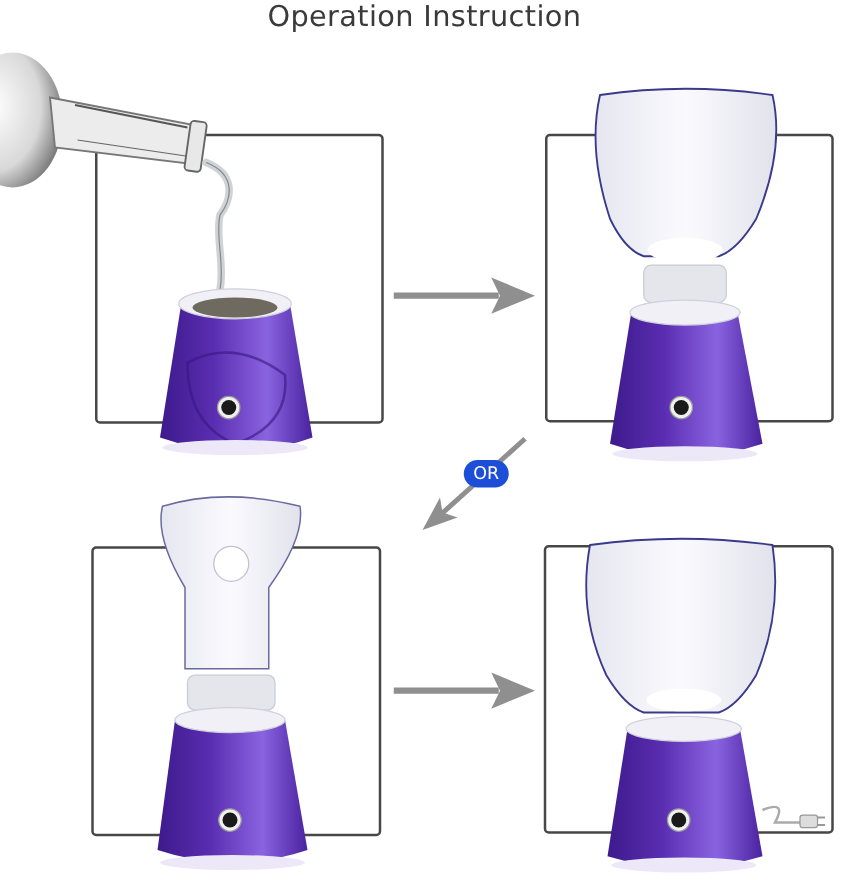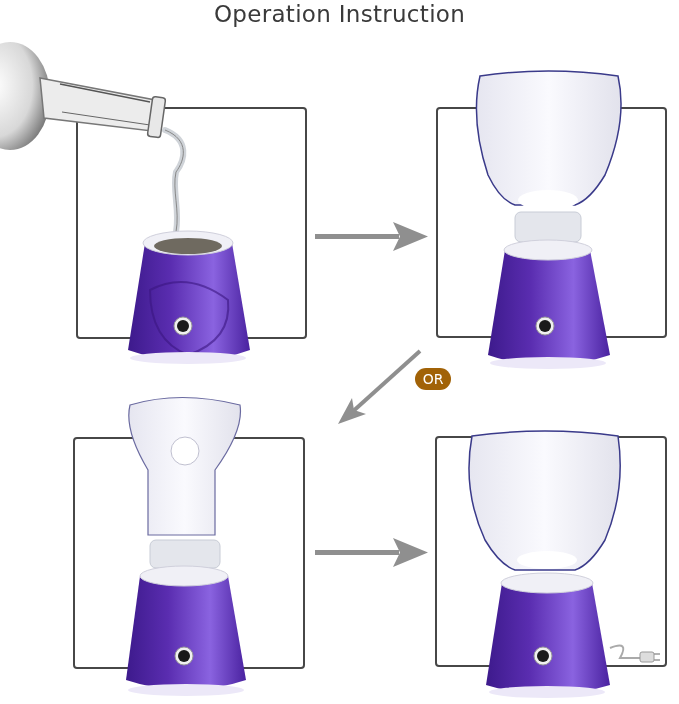--- a/index.html
+++ b/index.html
@@ -8,22 +8,22 @@
   .title {
     position: absolute; left: 0; top: 0; width: 744px; text-align: center;
     font-size: 23px; color: #3a3a3a; letter-spacing: 0.3px; top: 1px;
   }
   .frame {
     position: absolute; border: 2.5px solid #474747; border-radius: 4px; background: transparent;
   }
   svg.layer { position: absolute; left: 0; top: 0; }
   .or-badge {
     position: absolute; left: 371px; top: 368px; width: 36px; height: 22px;
-    background: #a16207; border-radius: 11px; color: #fff; font-size: 14px;
-    line-height: 22px; text-align: center; font-family: "DejaVu Sans", sans-serif; margin-left: 44px;
+    background: #1d4ed8; border-radius: 11px; color: #fff; font-size: 14px;
+    line-height: 22px; text-align: center; font-family: "DejaVu Sans", sans-serif;
   }
 </style>
 </head>
 <body>
 
 <div class="title" style="width:679px;">Operation Instruction</div>
 
 <div class="frame" style="left:76px;top:107px;width:231px;height:232px;"></div>
 <div class="frame" style="left:436px;top:107px;width:231px;height:231px;"></div>
 <div class="frame" style="left:73px;top:437px;width:232px;height:232px;"></div>

